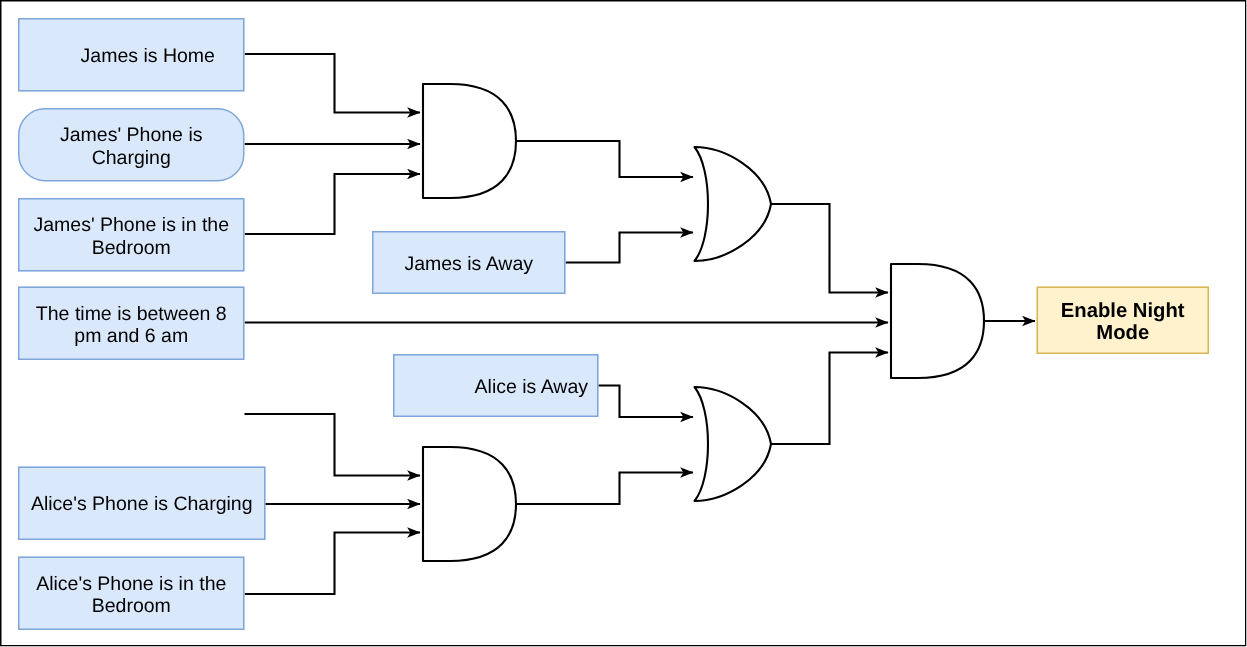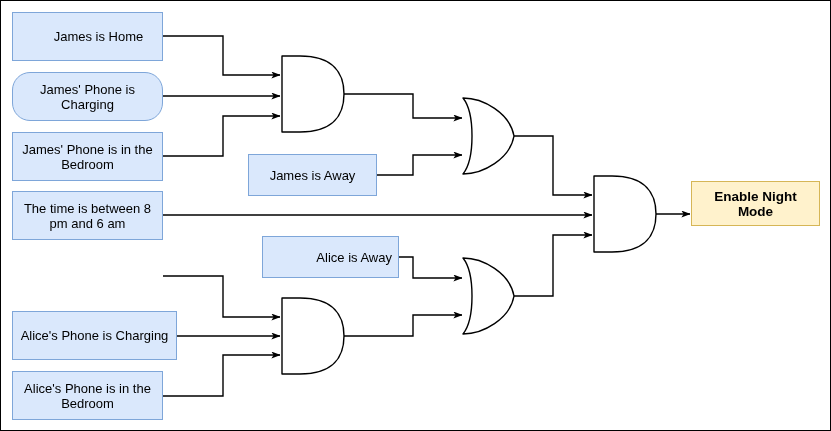--- a/index.html
+++ b/index.html
@@ -135,17 +135,17 @@
   </div>
 
   <div class="node-box input-box" style="left:247px; top:153px; width:129px; height:42px;">
     <span>James is Away</span>
   </div>
 
   <div class="node-box input-box" style="left:261px; top:235px; width:137px; height:42px;justify-content:flex-end;">
     <span>Alice is Away</span>
   </div>
 
-  <div class="node-box output-box" style="left:690px; top:180px; width:129px; height:45px;">
+  <div class="node-box output-box" style="left:690px; top:190px; width:115px; height:45px;">
     <span>Enable Night Mode</span>
   </div>
 
 </div>
 
 </body></html>

